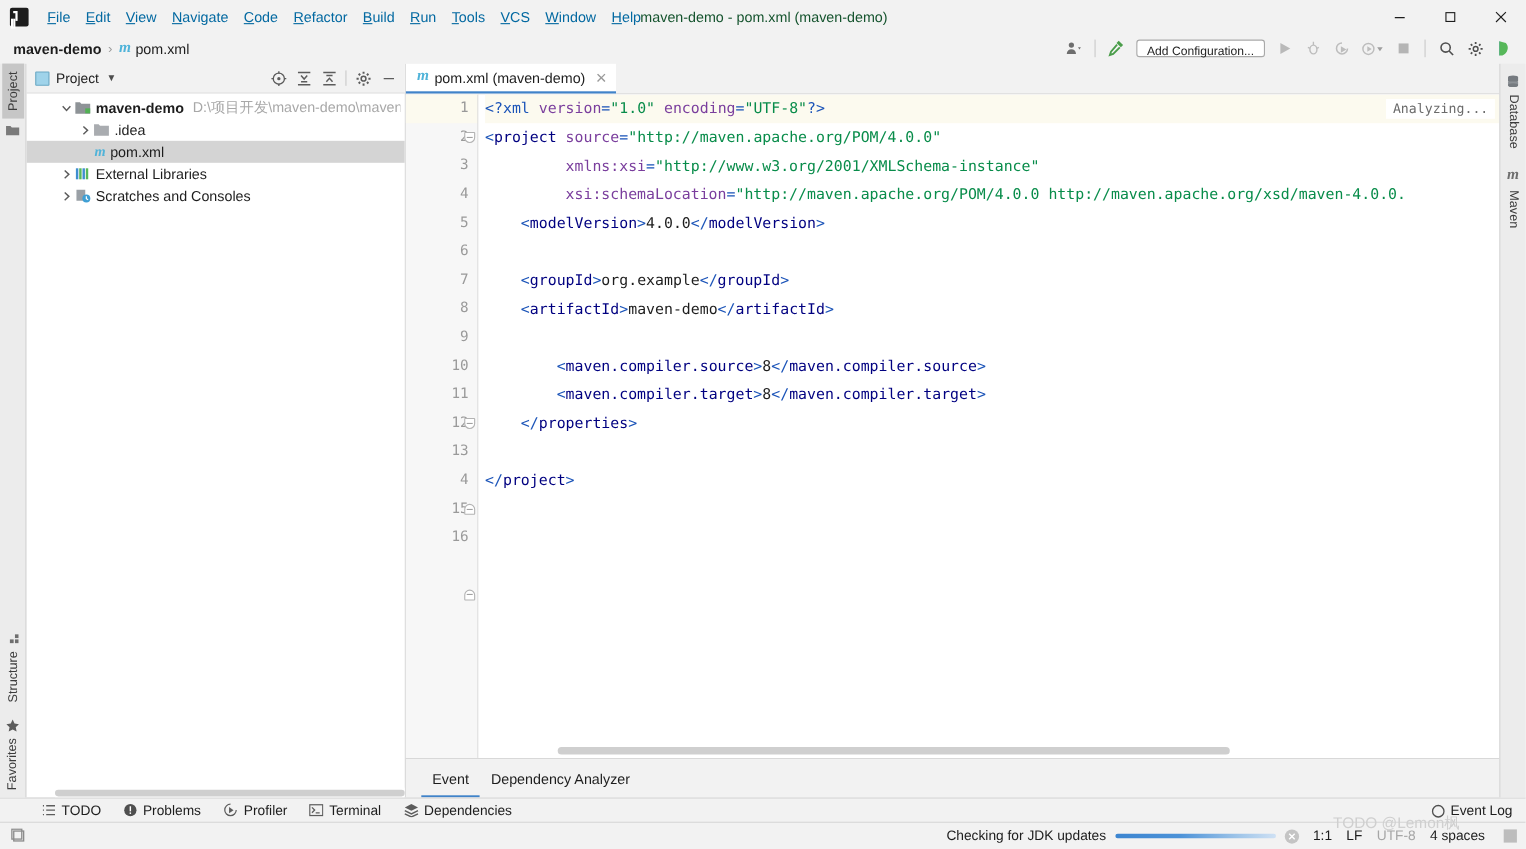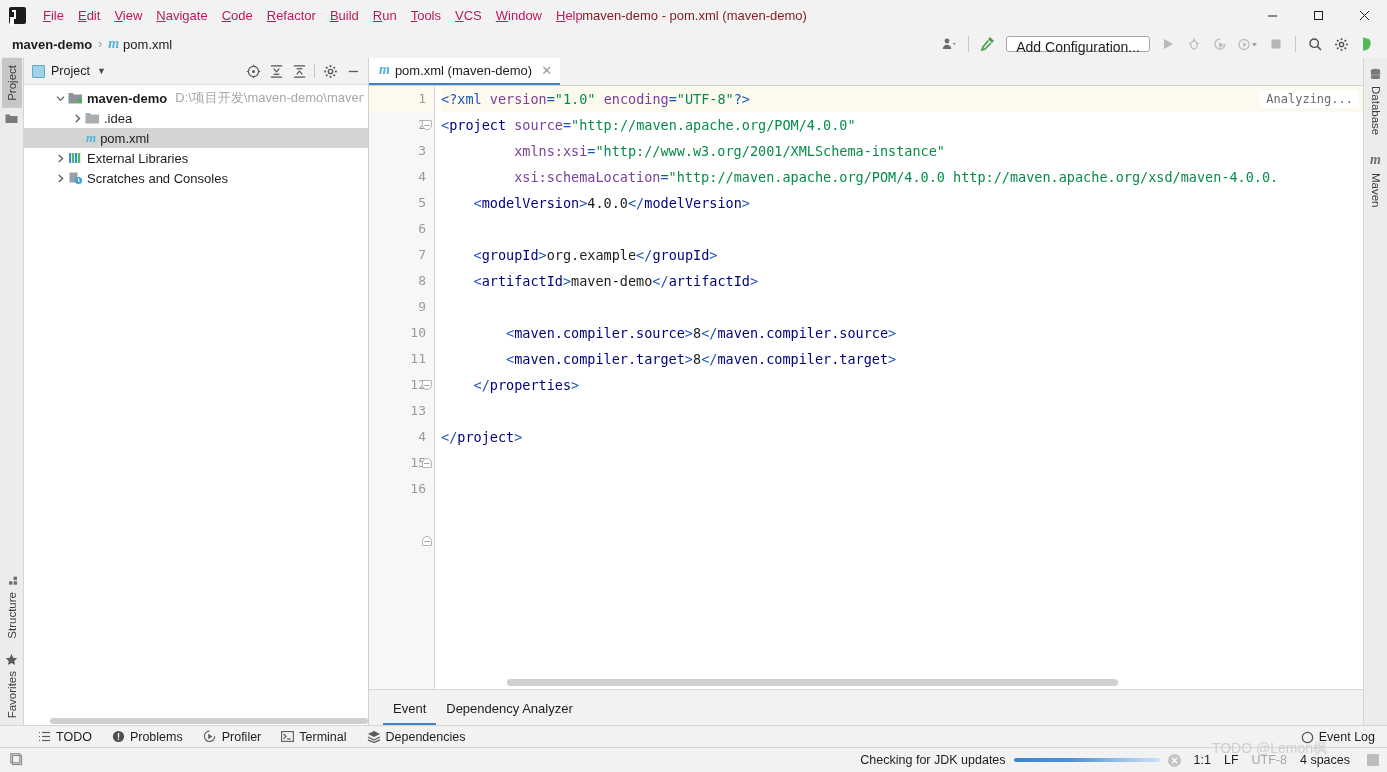--- a/index.html
+++ b/index.html
@@ -25,26 +25,26 @@
     display: inline-block;
   }
   .ij-logo::before {
     content: ""; position: absolute; left: 3px; top: 3px; width: 3px; height: 2px; background: #fff;
   }
   .ij-logo::after {
     content: ""; position: absolute; left: 5px; top: 3px; width: 2px; height: 9px; background: #fff;
     box-shadow: -2px 7px 0 0 #fff, -4px 7px 0 0 #fff;
   }
   .menu-item {
-    padding: 4px 7px; font-size: 13px; color: #be185d; cursor: default; white-space: nowrap;
+    padding: 4px 7px; font-size: 13px; color: #0369a1; cursor: default; white-space: nowrap;
   }
   .menu-item u { text-decoration: underline; }
   .win-title {
     position: absolute; left: 2px; right: 0; text-align: center;
-    font-size: 13px; color: #7f1d1d; pointer-events: none;
+    font-size: 13px; color: #14532d; pointer-events: none;
   }
   .win-ctrls { margin-left: auto; display: flex; height: 30px; z-index: 3;}
   .win-btn {
     width: 46px; height: 30px; display: flex; align-items: center; justify-content: center;
     color: #1d1d1d; font-size: 13px;
   }
 
   
   .navbar {
     height: 28px; flex: 0 0 28px; display: flex; align-items: center;
@@ -58,21 +58,21 @@
     font-family: "Liberation Serif", serif; margin-right: 4px;
   }
   .tb-right { margin-left: auto; display: flex; align-items: center; padding-right: 8px; gap: 2px; }
   .tb-btn {
     width: 24px; height: 22px; display: flex; align-items: center; justify-content: center;
     color: #6e6e6e;
   }
   .tb-sep { width: 1px; height: 16px; background: #c9c9c9; margin: 0 5px; }
   .addconfig {
     border: 1px solid #a9a9a9; background: #fff; border-radius: 3px;
-    font-size: 14px; padding: 2px 9px; height: 16px; line-height: 17px; color: #1d1d1d;
+    font-size: 11px; padding: 2px 9px; height: 16px; line-height: 17px; color: #1d1d1d;
     margin: 0 4px; white-space: nowrap;
   }
 
   
   .body-row { flex: 1 1 auto; display: flex; min-height: 0; }
 
   
   .stripe {
     width: 24px; flex: 0 0 24px; background: #ececec; border-right: 1px solid #d6d6d6;
     display: flex; flex-direction: column; justify-content: space-between; align-items: center;

